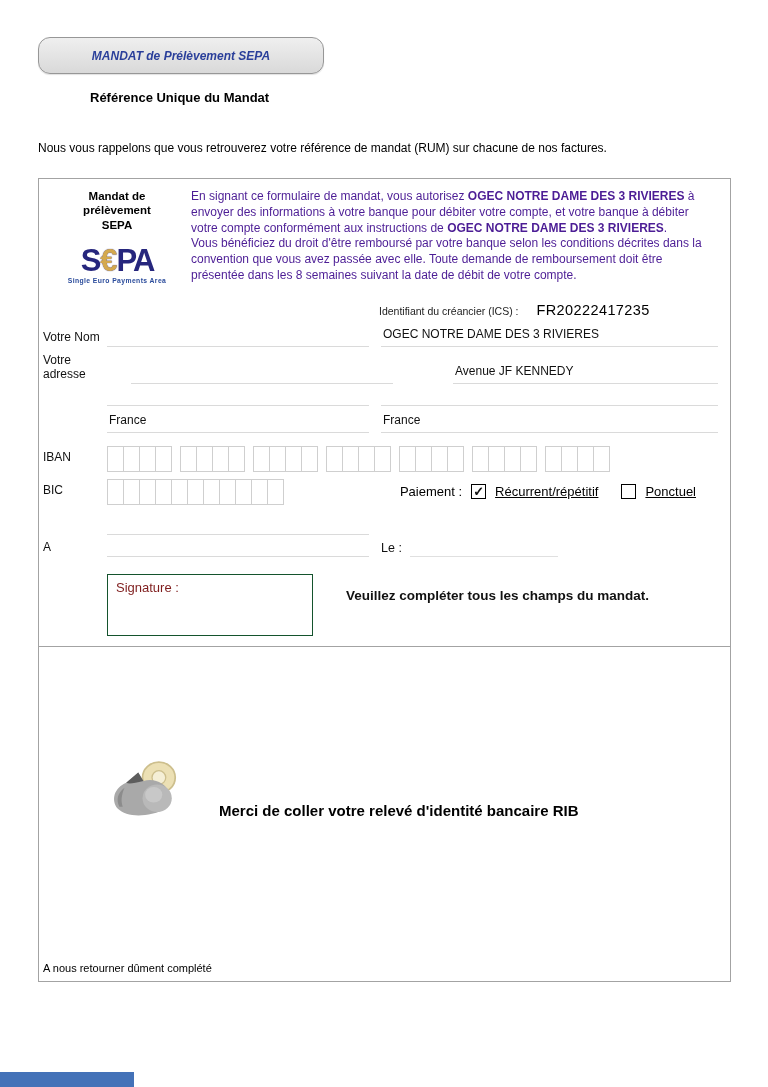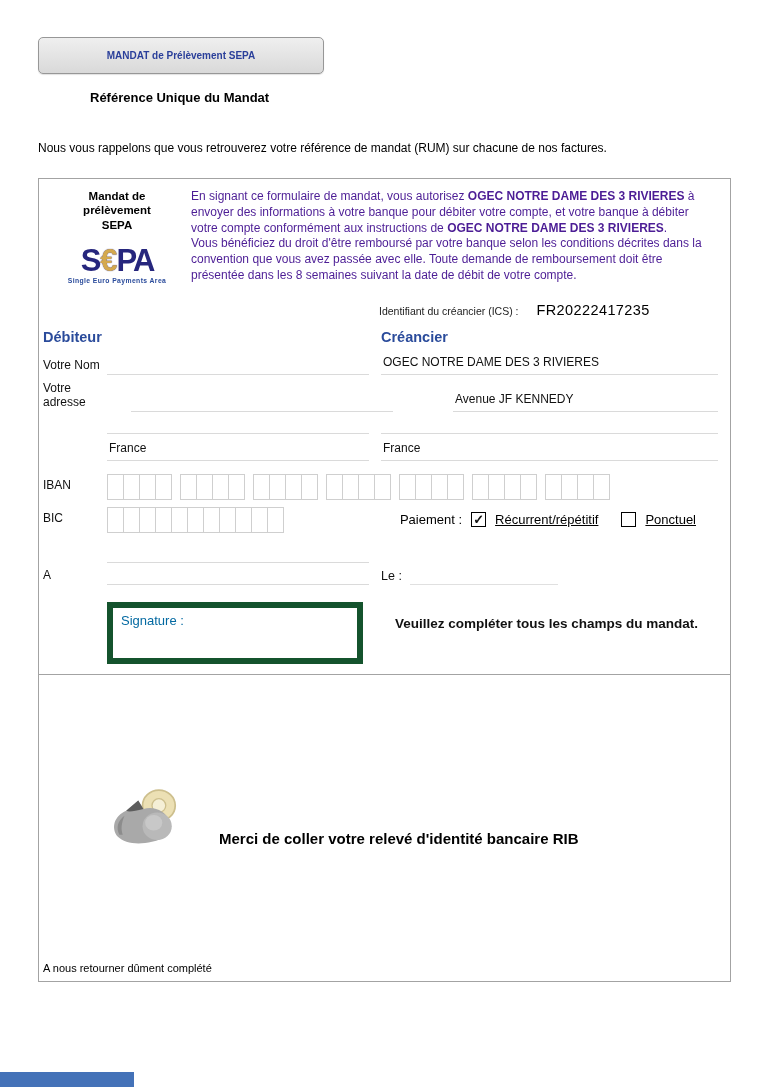--- a/index.html
+++ b/index.html
@@ -1,23 +1,23 @@
 <!DOCTYPE html>
 <html><head>
 <meta charset="utf-8">
 <style>
   html,body{margin:0;padding:0;background:#fff;}
   .page{position:relative;width:768px;height:1087px;background:#fff;
         font-family:"Liberation Sans",sans-serif;color:#111;overflow:hidden;}
 
   
   .title-btn{position:absolute;left:38px;top:37px;width:284px;height:35px;
-    background:linear-gradient(#efefef,#d9d9d9);border:1px solid #979797;border-radius:5px;
+    background:linear-gradient(#efefef,#d9d9d9);border:1px solid #979797;border-radius:12px;
     display:flex;align-items:center;justify-content:center;
-    font-size:10px;font-weight:bold;color:#2a3f9a;box-shadow:0 1px 1px rgba(0,0,0,.12);}
+    font-size:12px;font-weight:bold;color:#2a3f9a;box-shadow:0 1px 1px rgba(0,0,0,.12);font-style:italic;}
   .subtitle{position:absolute;left:90px;top:90px;font-size:13px;font-weight:bold;color:#000;}
   .intro{position:absolute;left:38px;top:141px;font-size:12px;color:#000;}
 
   
   .box{position:absolute;left:38px;top:178px;width:693px;height:804px;
        border:1px solid #a3a3a3;box-sizing:border-box;display:flex;flex-direction:column;}
 
   .box-top{display:flex;padding:10px 8px 0 14px;}
   .left-head{width:128px;text-align:center;flex:none;}
   .mhead{font-size:11.5px;font-weight:bold;line-height:1.25;color:#000;}
@@ -60,22 +60,22 @@
   .opt{font-size:13px;color:#000;text-decoration:underline;}
   .opt2{margin-left:14px;}
 
   .r-blank{margin-top:17px;}  .r-blank .fline{min-height:10px;}
   .r-a{margin-top:2px;align-items:flex-end;}
   .le-wrap{display:flex;align-items:flex-end;}
   .le-label{font-size:12.5px;padding-bottom:2px;}
   .le-line{width:148px;border-bottom:1px solid #e0e0e0;min-height:16px;margin-left:8px;}
 
   .r-sig{margin-top:17px;align-items:flex-start;}
-  .sig-box{width:256px;height:62px;border:6px solid #14532d;box-sizing:border-box;
-           font-size:13px;color:#0369a1;padding:5px 8px;}
+  .sig-box{width:206px;height:62px;border:1px solid #14532d;box-sizing:border-box;
+           font-size:13px;color:#7f1d1d;padding:5px 8px;}
   .note-col{flex:1;padding-left:12px;}
   .note{font-size:10.6px;line-height:1.35;color:#000;max-width:345px;}
   .notice{font-size:13.5px;font-weight:bold;margin-top:14px;text-align:center;max-width:345px;}
 
   .rib-area{border-top:1px solid #a3a3a3;margin-top:10px;flex:1;display:flex;flex-direction:column;}
   .rib-row{margin-top:108px;display:flex;align-items:flex-end;padding-left:70px;gap:24px;}
   .tape{flex:none;}
   .rib-text{font-size:15px;font-weight:bold;color:#000;}
   .return-note{margin-top:auto;padding:0 0 7px 4px;font-size:11px;color:#000;}
 
@@ -116,28 +116,20 @@
       </div>
     </div>
 
     <div class="ics-row">
       <span class="ics-label">Identifiant du créancier (ICS) :</span>
       <span class="ics-value">FR20222417235</span>
     </div>
 
     <div class="grid">
 
-      <div class="row heads">
-        <div class="c-lbl" style="width:338px;">
-          <span class="sec-title">Débiteur</span>
-        </div>
-        <div class="c-cred">
-          <span class="sec-title">Créancier</span>
-        </div>
-      </div>
 
       <div class="row r-nom">
         <div class="c-lbl">Votre Nom</div>
         <div class="c-deb">
             <div class="fline"></div>
           </div>
         <div class="c-gap"></div>
         <div class="c-cred">
             <div class="fline">OGEC NOTRE DAME DES 3 RIVIERES</div>
           </div>

